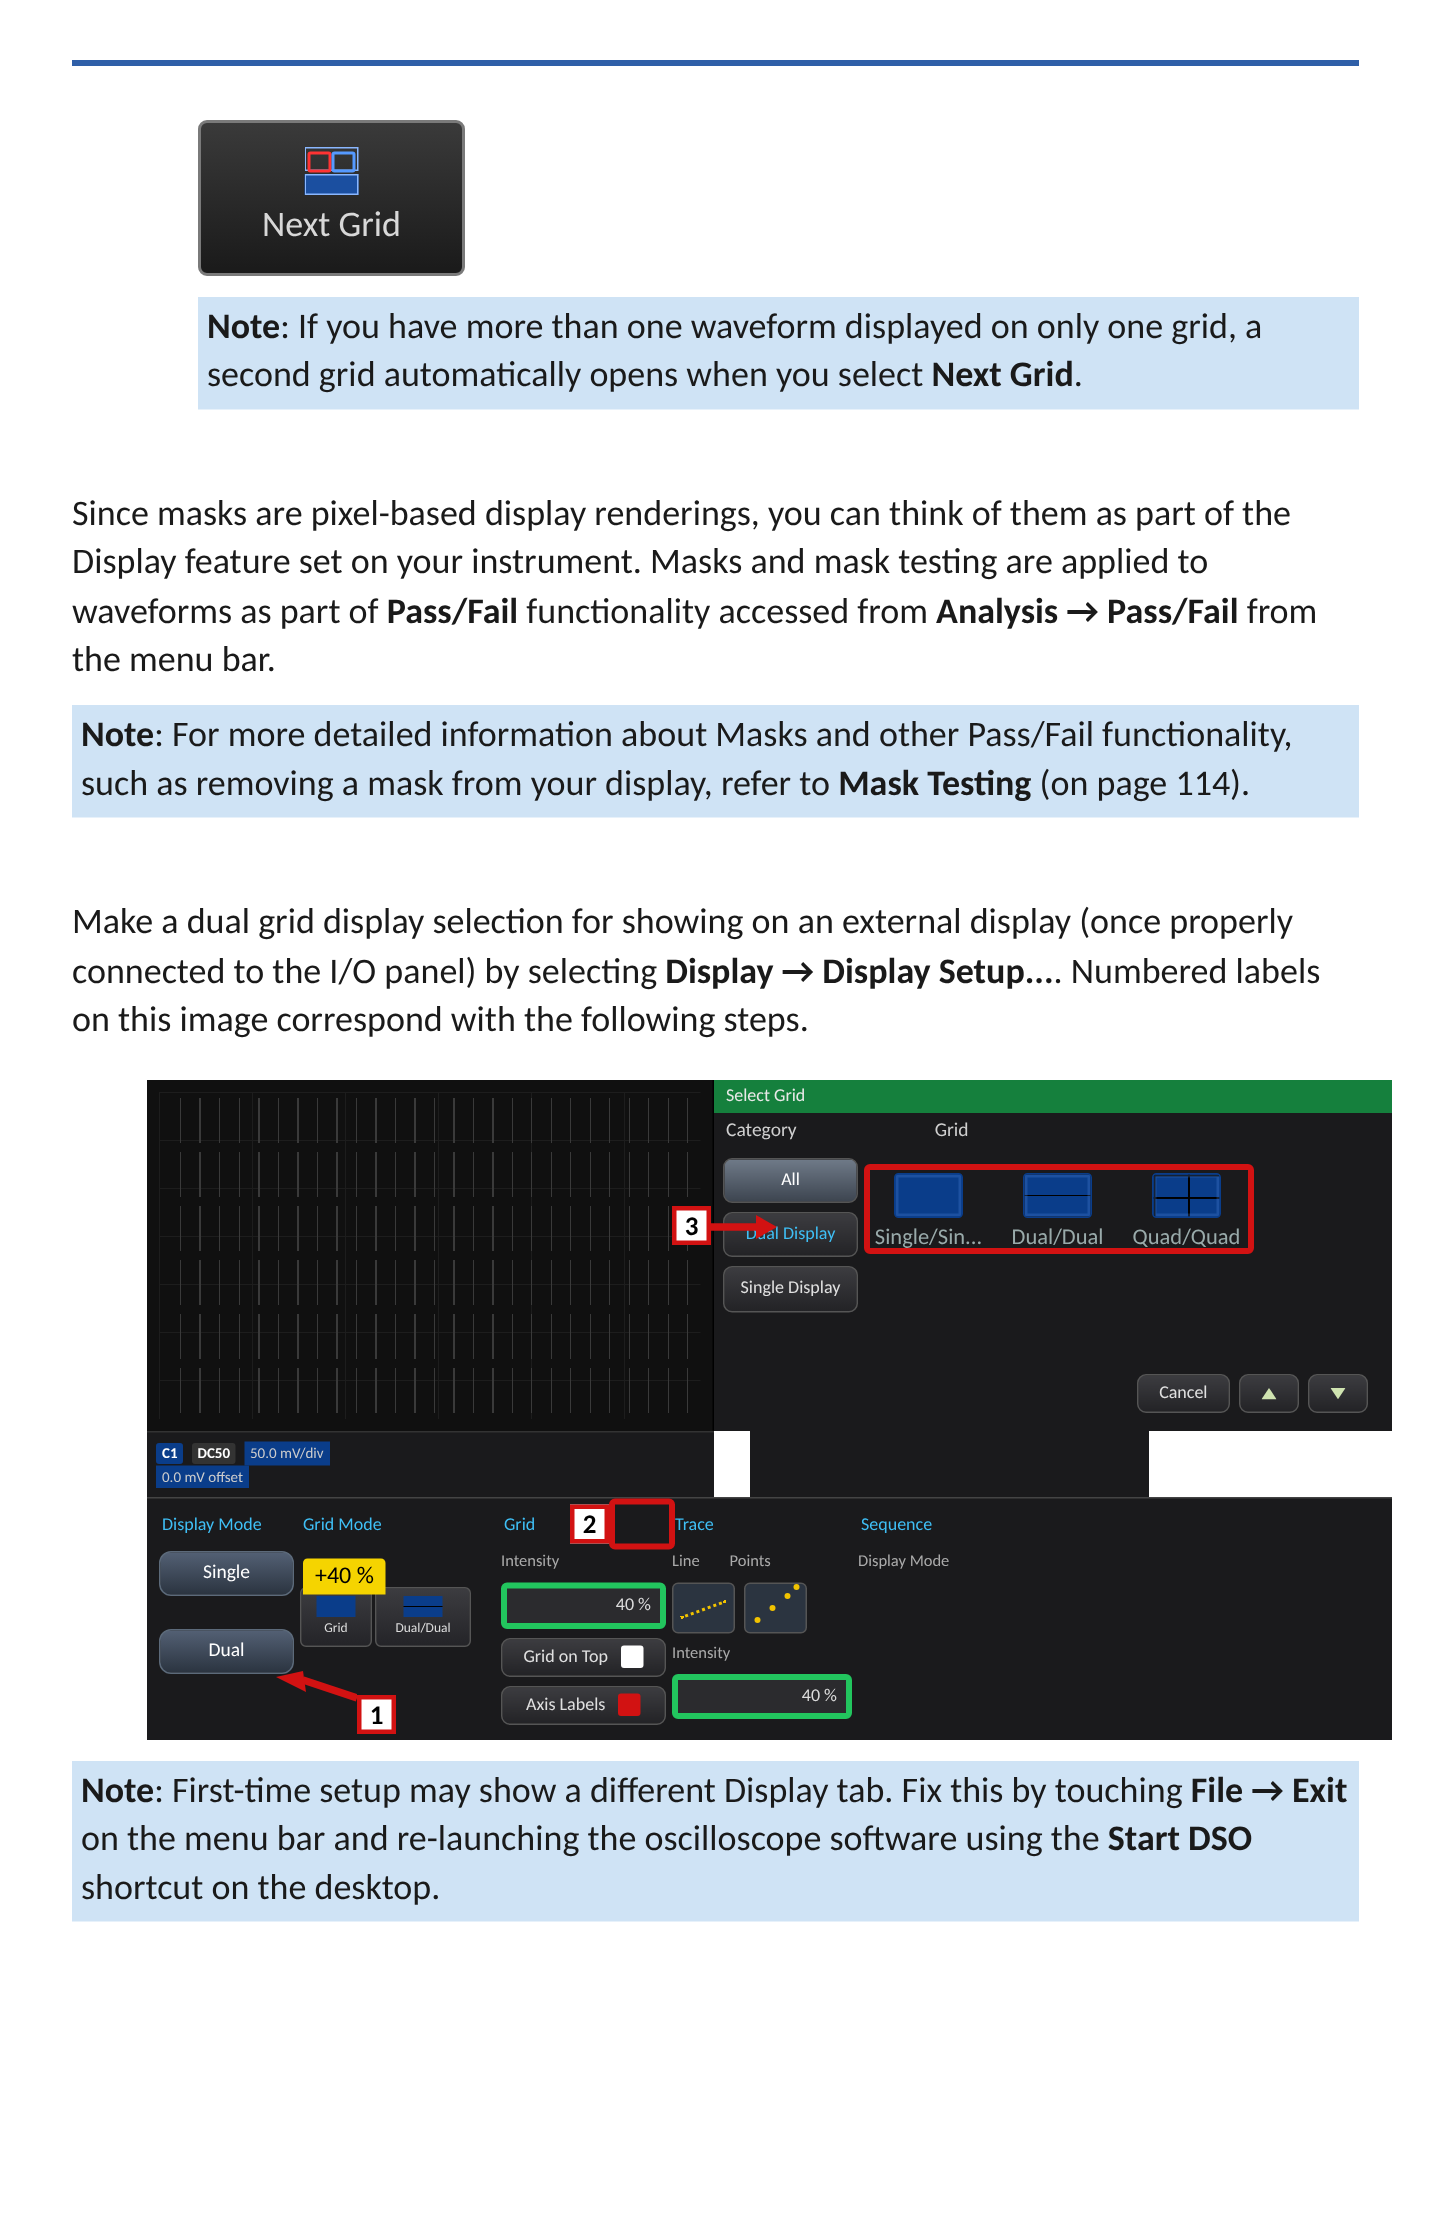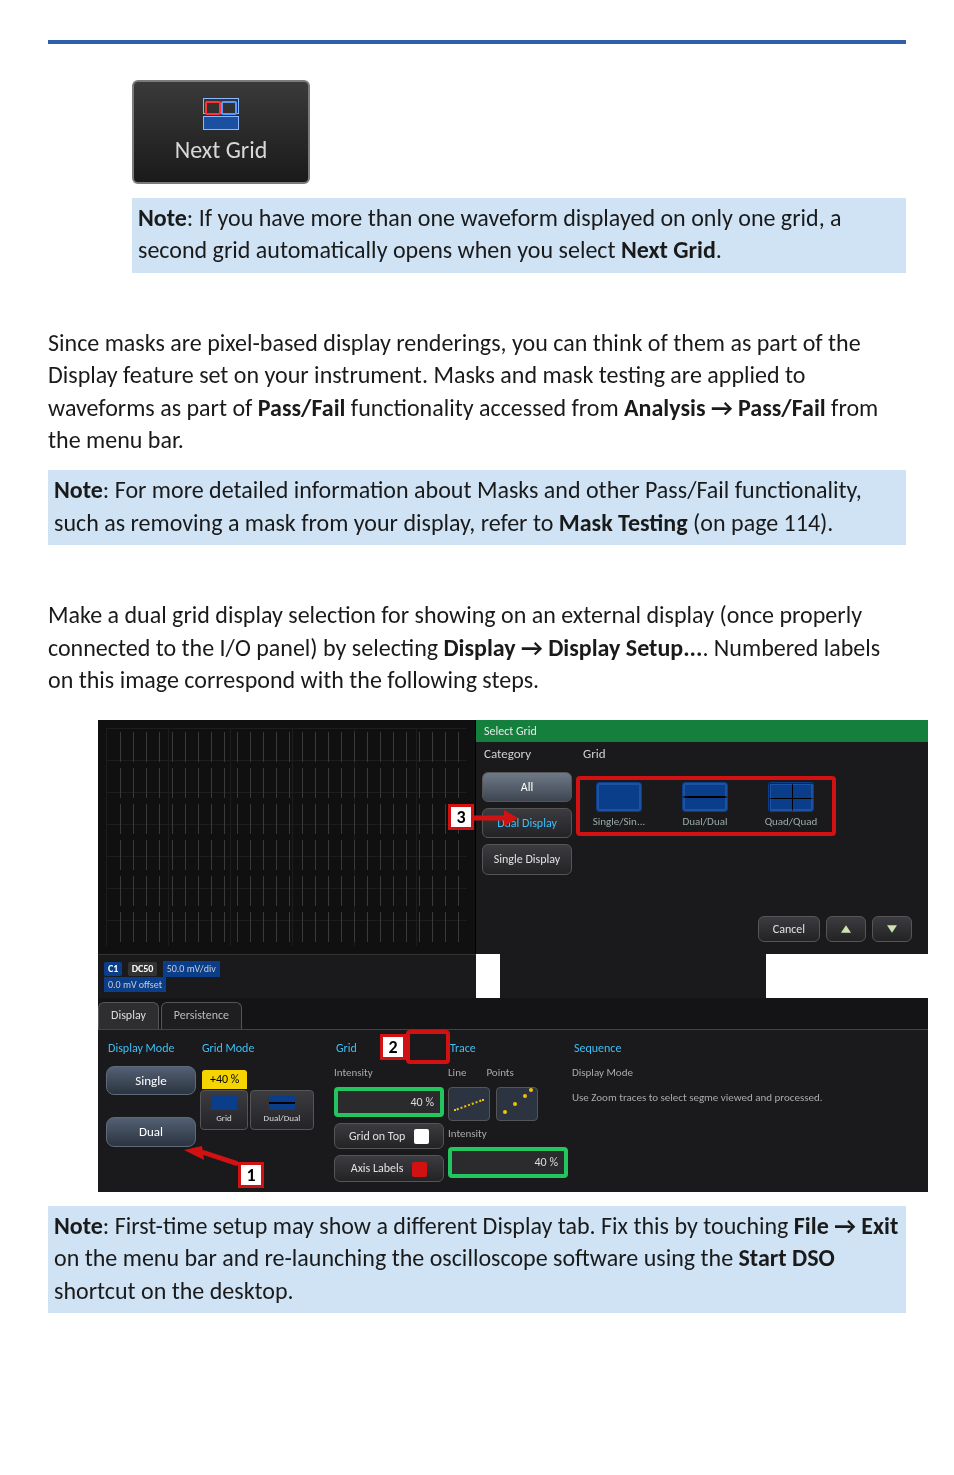--- a/index.html
+++ b/index.html
@@ -165,21 +165,21 @@
   .grid-opt.dual .swatch {
     background: linear-gradient(#0a3d8a 0 48%, #000 48% 52%, #0a3d8a 52% 100%);
   }
   .grid-opt.quad .swatch {
     background-image:
       linear-gradient(#000 1px,transparent 1px),
       linear-gradient(90deg,#000 1px,transparent 1px);
     background-size: 23px 15px;
     background-color:#0a3d8a;
   }
-  .grid-opt .lbl { font-size:11px; color:#9aa; }
+  .grid-opt .lbl { font-size:15px; color:#9aa; }
   .red-outline {
     position:absolute;
     border:4px solid #d21212;
     border-radius:4px;
     pointer-events:none;
   }
   .cancel-row {
     position:absolute;
     right:10px; bottom:6px;
     display:flex; gap:6px;
@@ -269,21 +269,21 @@
     font-size:9px;
     color:#ddd;
   }
   .tile-small .sw {
     width:26px;height:14px;background:#0a3d8a;margin-bottom:2px;
   }
   .yellow-tab {
     position:absolute;
     background:#f5d400;
     color:#000;
-    font-size:12px;
+    font-size:16px;
     padding:1px 8px;
     border-radius:3px 3px 0 0;
   }
   .trace-box {
     width:42px;height:34px;background:#2b3440;border:1px solid #555;border-radius:4px;
     position:relative;
   }
   .trace-box.pts::before{
     content:""; position:absolute; left:6px; bottom:6px; width:4px;height:4px;background:#f2c300;border-radius:50%;
     box-shadow: 10px -8px 0 #f2c300, 20px -16px 0 #f2c300, 26px -22px 0 #f2c300;
@@ -353,21 +353,21 @@
       <div class="wave-row" style="top:12px;"></div>
       <div class="wave-row" style="top:48px;"></div>
       <div class="wave-row" style="top:84px;"></div>
       <div class="wave-row" style="top:120px;"></div>
       <div class="wave-row" style="top:156px;"></div>
       <div class="wave-row" style="top:192px;"></div>
     </div>
 
     <div class="sel-area">
       <div class="sel-title">Select Grid</div>
-      <div style="display:flex; padding:3px 8px; gap:52px;">
+      <div style="display:flex; padding:3px 8px; gap:92px;">
         <span>Category</span>
         <span>Grid</span>
       </div>
       <div class="sel-body">
         <div class="cat-col">
           <div class="soft-btn light">All</div>
           <div class="soft-btn blue-text"><span>Dual Display</span></div>
           <div class="soft-btn"><span>Single Display</span></div>
         </div>
         <div class="grid-opts">
@@ -414,24 +414,20 @@
   <div class="lower-strip">
     <div class="ch-badge">
       <span class="tag">C1</span>
       <span class="tag" style="background:#333;">DC50</span>
       <div style="background:#0a3d8a;display:inline-block;padding:1px 4px;margin-top:2px;">50.0 mV/div</div><br>
       <div style="background:#0a3d8a;display:inline-block;padding:1px 4px;text-align:right;">0.0 mV offset</div>
     </div>
     <div style="flex:1;background:#1a1a1c;"></div>
   </div>
 
-  <div class="tabs" style="width:830px;">
-    <div class="tab">Display</div>
-    <div class="tab inactive">Persistence</div>
-  </div>
 
   <div class="panel">
 
     <div class="col" style="width:90px;">
       <div class="hdr">Display Mode</div>
       <div class="pill">Single</div>
       <div style="height:10px;"></div>
       <div class="pill">Dual</div>
     </div>
 
@@ -476,21 +472,20 @@
         <div class="trace-box pts"></div>
       </div>
       <div class="tiny">Intensity</div>
       <div class="mini-field">40 %</div>
     </div>
 
 
     <div class="col" style="flex:1;">
       <div class="hdr">Sequence</div>
       <div class="tiny">Display Mode</div>
-      <div class="tiny" style="margin-top:4px;line-height:1.25;">Use Zoom traces to select segme viewed and processed.</div>
     </div>
 
     <div class="callout-box" style="left:140px; bottom:4px;">1</div>
     <svg style="position:absolute;left:86px;bottom:24px;z-index:19;" width="54" height="22">
       <line x1="54" y1="18" x2="18" y2="6" stroke="#d21212" stroke-width="5"></line>
       <polygon points="18,0 0,4 20,14" fill="#d21212"></polygon>
     </svg>
 
     <div class="callout-box" style="left:282px; top:4px;">2</div>
 

